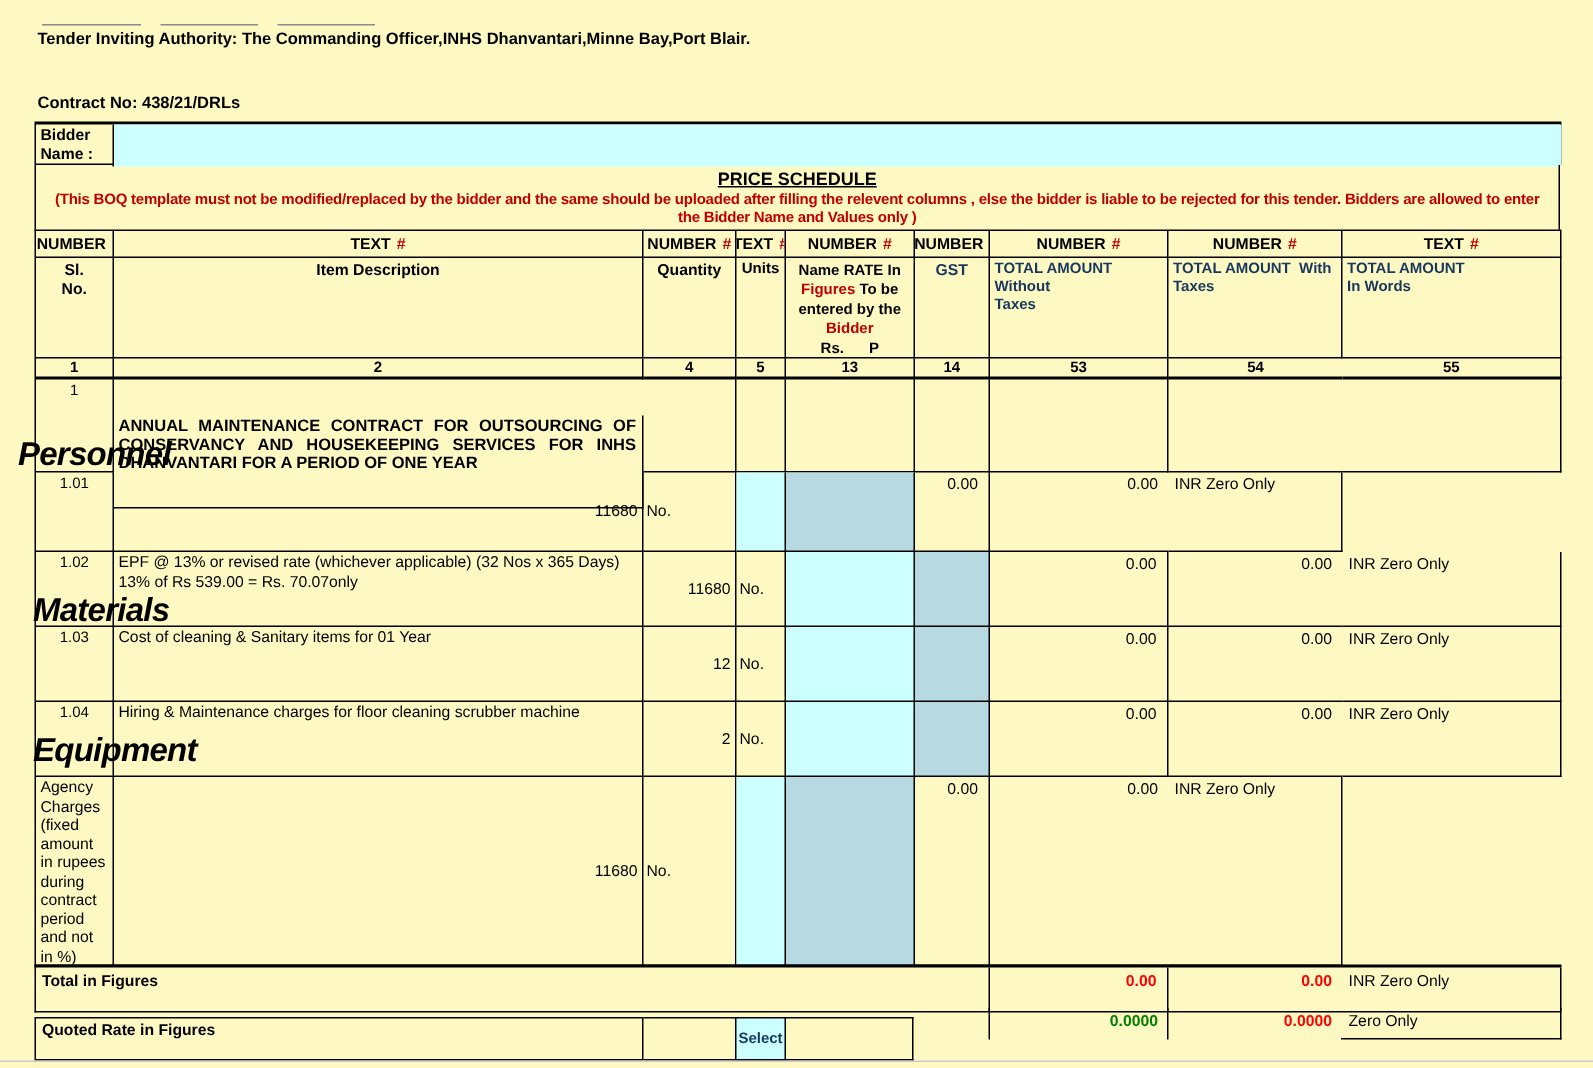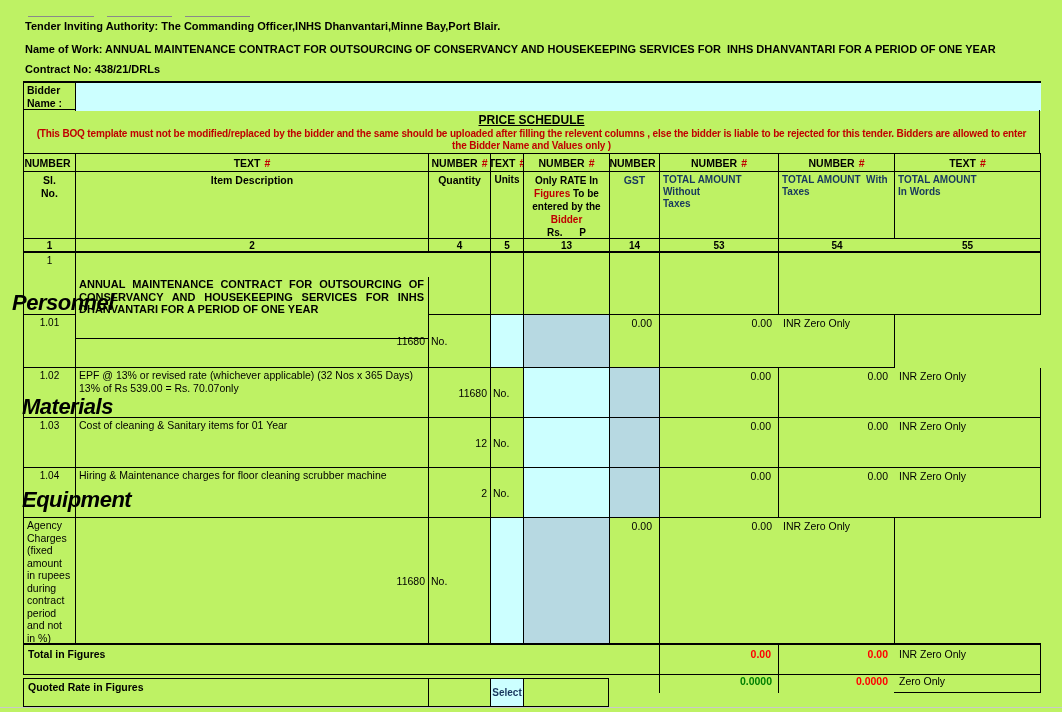--- a/index.html
+++ b/index.html
@@ -1,16 +1,16 @@
 <!DOCTYPE html>
 <html><head>
 <meta charset="utf-8">
 <style>
   html,body{margin:0;padding:0;background:#fff;}
-  .page{position:relative;width:1062px;height:712px;background:#bef264;
+  .page{position:relative;width:1062px;height:712px;background:#fef9c3;
         font-family:"Liberation Sans",sans-serif;color:#000;overflow:hidden;}
 
   
   .blank-line{position:absolute;top:16px;height:1px;background:#8a8a8a;}
 
   .hline{position:absolute;left:25px;font-weight:bold;font-size:11px;white-space:pre;}
 
   
   .bidder-row{position:absolute;left:23px;top:81px;width:1018px;height:29px;
               display:grid;grid-template-columns:52px 965px;
@@ -88,21 +88,20 @@
 </head>
 <body>
 
 <div class="page">
 
   <div class="blank-line" style="left:28px;width:66px;"></div>
   <div class="blank-line" style="left:107px;width:65px;"></div>
   <div class="blank-line" style="left:185px;width:65px;"></div>
 
   <div class="hline" style="top:20px;">Tender Inviting Authority: The Commanding Officer,INHS Dhanvantari,Minne Bay,Port Blair.</div>
-  <div class="hline" style="top:43px;">Name of Work: ANNUAL MAINTENANCE CONTRACT FOR OUTSOURCING OF CONSERVANCY AND HOUSEKEEPING SERVICES FOR  INHS DHANVANTARI FOR A PERIOD OF ONE YEAR</div>
   <div class="hline" style="top:63px;">Contract No: 438/21/DRLs</div>
 
   <div class="bidder-row">
     <div class="bidder-label">Bidder
 Name :</div>
     <div class="bidder-input"></div>
   </div>
 
   <div class="title-box">
     <div class="ps-title">PRICE SCHEDULE</div>
@@ -150,21 +149,21 @@
         </div>
     </div>
 
     <div class="grow label-row">
       <div class="c" style="white-space:pre-wrap;line-height:13px;">Sl.
 No.</div>
       <div class="c">Item Description</div>
       <div class="c">Quantity</div>
       <div class="c" style="font-size:10px;">Units</div>
       <div class="c rate-head">
-        <span>Only RATE In</span>
+        <span>Name RATE In</span>
         <span class="red-w">Figures</span>
         <span>To be entered by the</span>
         <span class="red-w">Bidder</span>
         <div style="white-space:pre;">Rs.      P</div>
       </div>
       <div class="c navy">GST</div>
       <div class="c lft">TOTAL AMOUNT  Without
 Taxes</div>
       <div class="c lft">TOTAL AMOUNT  With
 Taxes</div>

